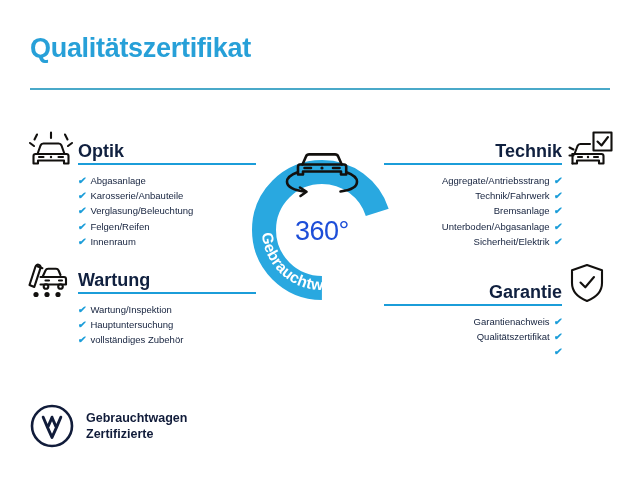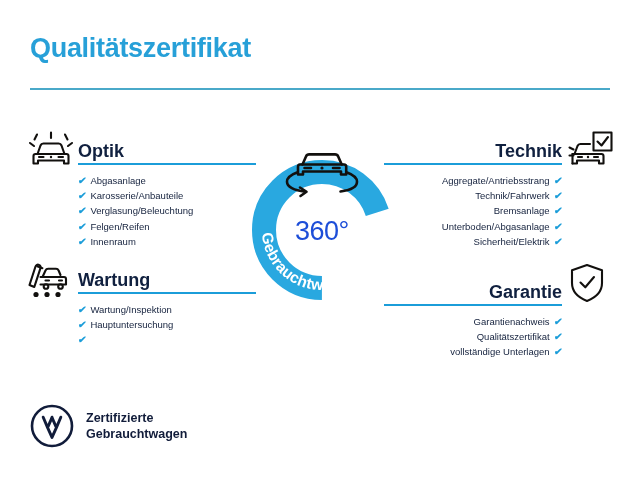--- a/index.html
+++ b/index.html
@@ -249,20 +249,21 @@
       <li>
           <span class="chk">✔</span>
           <span>Wartung/Inspektion</span>
         </li>
       <li>
           <span class="chk">✔</span>
           <span>Hauptuntersuchung</span>
         </li>
       <li>
           <span class="chk">✔</span>
+          <span>vollständiges Zubehör</span>
         </li>
     </ul>
   </div>
 
   <div class="sec-icon ico-garantie">
     <svg viewBox="0 0 46 44" fill="none" stroke="#12100e" stroke-width="2.1" stroke-linecap="round" stroke-linejoin="round">
       <path d="M23 3 L38 8.2 L38 21 C38 29.5 31.6 35.6 23 39 C14.4 35.6 8 29.5 8 21 L8 8.2 Z"></path>
       <path d="M16.5 20.5 L21.3 25.3 L30 15"></path>
     </svg>
   </div>
@@ -272,21 +273,20 @@
     <ul class="sec-list">
       <li>
           <span>Garantienachweis</span>
           <span class="chk">✔</span>
         </li>
       <li>
           <span>Qualitätszertifikat</span>
           <span class="chk">✔</span>
         </li>
       <li>
-          <span>vollständige Unterlagen</span>
           <span class="chk">✔</span>
         </li>
     </ul>
   </div>
 
   <div class="badge">
     <svg viewBox="0 0 148 152">
       <defs>
         <path id="arcpath" d="M 14 80 A 60 60 0 0 0 134 80" fill="none"></path>
       </defs>
@@ -314,18 +314,18 @@
 
   <div class="footer">
     <div class="vw-logo">
       <svg viewBox="0 0 44 44">
         <circle cx="22" cy="22" r="20" fill="none" stroke="#111c3a" stroke-width="2.6"></circle>
         <path d="M13.2 13.2 L17.6 23.6 L20 18.2 L22 13.2 L24 18.2 L26.4 23.6 L30.8 13.2
                  M17.6 23.6 L22 33.4 L26.4 23.6" fill="none" stroke="#111c3a" stroke-width="2.9" stroke-linejoin="round" stroke-linecap="round"></path>
       </svg>
     </div>
     <div class="vw-text">
+      <div>Gebrauchtwagen</div>
       <div>Zertifizierte</div>
-      <div>Gebrauchtwagen</div>
     </div>
   </div>
 
 </div>
 
 </body></html>

